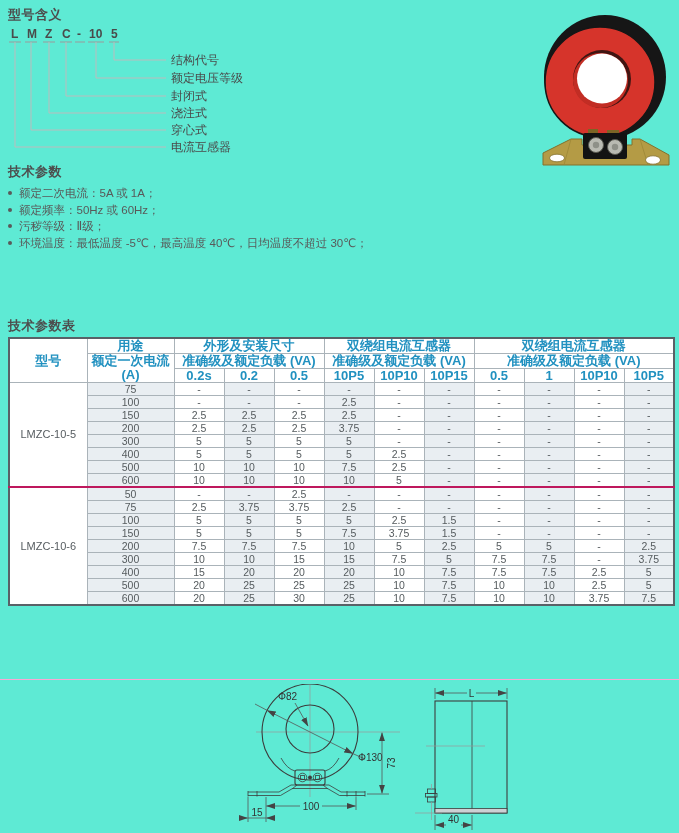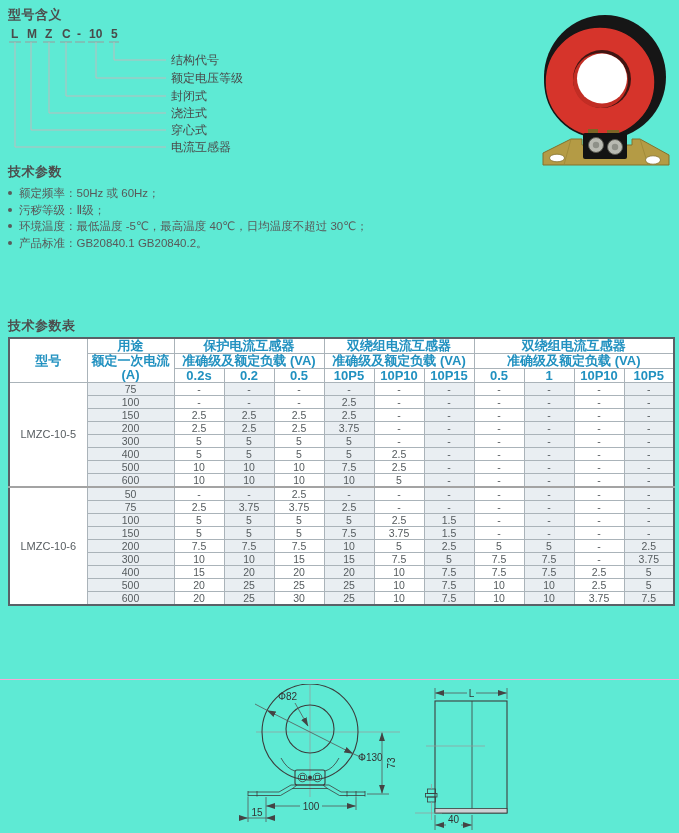--- a/index.html
+++ b/index.html
@@ -33,21 +33,21 @@
   
   #spec-table{position:absolute;left:8px;top:337px;border-collapse:collapse;table-layout:fixed;
         width:665px;border:2px solid var(--table-outer);font-size:10.5px}
   #spec-table th,#spec-table td{border:1px solid var(--table-border);text-align:center;
         padding:0;overflow:hidden;white-space:nowrap}
   #spec-table th{color:var(--header-blue);font-weight:600;font-size:13px;height:15px;line-height:13px;background:#fff}
   #spec-table tr.hr3 th{height:14px}
   #spec-table td{height:13px;line-height:12px;color:#555b5e;background:#fff}
   #spec-table td.stripe{background:var(--stripe)}
   #spec-table .maj{border-left:1px solid var(--table-border-dark)}
-  #spec-table tr.group-start td{border-top:2px solid #a3a3a3}
+  #spec-table tr.group-start td{border-top:2px solid #be185d}
   #spec-table td.model-cell{font-size:11px;background:#fff;color:#565c60}
   #spec-table th .two-line{line-height:14px}
 
   
   .drawings{position:absolute;left:0;top:679px;width:679px;height:173px;
         border-top:1px solid #f9a8d4;border-bottom:1px solid #a8a8a8}
   #dim-svg{position:absolute;left:8px;top:4px}
   #dim-svg text{font-size:10px;fill:#333;font-family:"Liberation Sans","DejaVu Sans",sans-serif}
   #dim-svg .obj{stroke:#3c3c3c;stroke-width:1.1;fill:none}
   #dim-svg .obj2{stroke:#3c3c3c;stroke-width:.8;fill:none}
@@ -116,24 +116,24 @@
       <rect x="45" y="121" width="44" height="26" rx="2" fill="#131313"></rect>
       <circle cx="58" cy="133" r="7.5" fill="#b9bab2" stroke="#585850"></circle>
       <circle cx="58" cy="133" r="3.2" fill="#8e9088"></circle>
       <circle cx="77" cy="135" r="7.5" fill="#b9bab2" stroke="#585850"></circle>
       <circle cx="77" cy="135" r="3.2" fill="#8e9088"></circle>
     </g>
   </svg>
 
   <h3 class="sec-title" id="t-tech">技术参数</h3>
   <ul class="params" id="param-list">
+      <li>额定二次电流：5A 或 1A；</li>
       <li>额定频率：50Hz 或 60Hz；</li>
       <li>污秽等级：Ⅱ级；</li>
       <li>环境温度：最低温度 -5℃，最高温度 40℃，日均温度不超过 30℃；</li>
-      <li>产品标准：GB20840.1  GB20840.2。</li>
     </ul>
 
   <h3 class="sec-title" id="t-table">技术参数表</h3>
   <table id="spec-table">
       <colgroup>
         <col style="width: 78px;">
         <col style="width: 87px;">
         <col style="width: 50px;">
         <col style="width: 50px;">
         <col style="width: 50px;">
@@ -142,21 +142,21 @@
         <col style="width: 50px;">
         <col style="width: 50px;">
         <col style="width: 50px;">
         <col style="width: 50px;">
         <col style="width: 50px;">
       </colgroup>
       <thead>
         <tr>
           <th rowspan="3">型号</th>
           <th class="maj">用途</th>
-          <th colspan="3" class="maj">保护电流互感器</th>
+          <th colspan="3" class="maj">外形及安装尺寸</th>
           <th colspan="3" class="maj">双绕组电流互感器</th>
           <th colspan="4" class="maj">双绕组电流互感器</th>
         </tr>
         <tr>
           <th rowspan="2" class="maj">
             <div class="two-line">
               <div>额定一次电流</div>
               <div>(A)</div>
             </div>
           </th>

